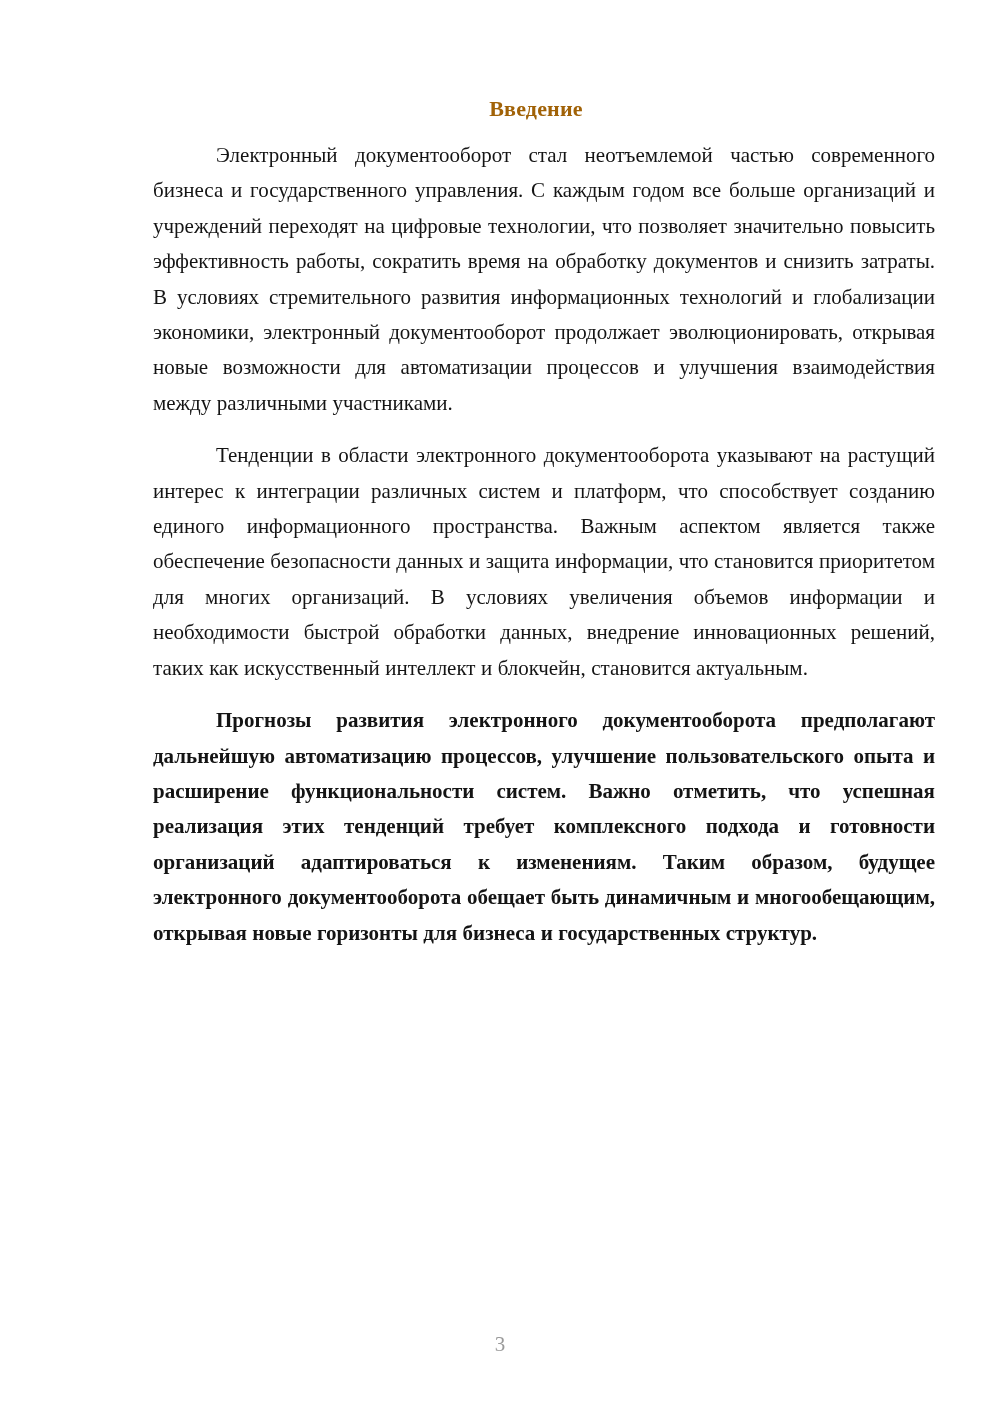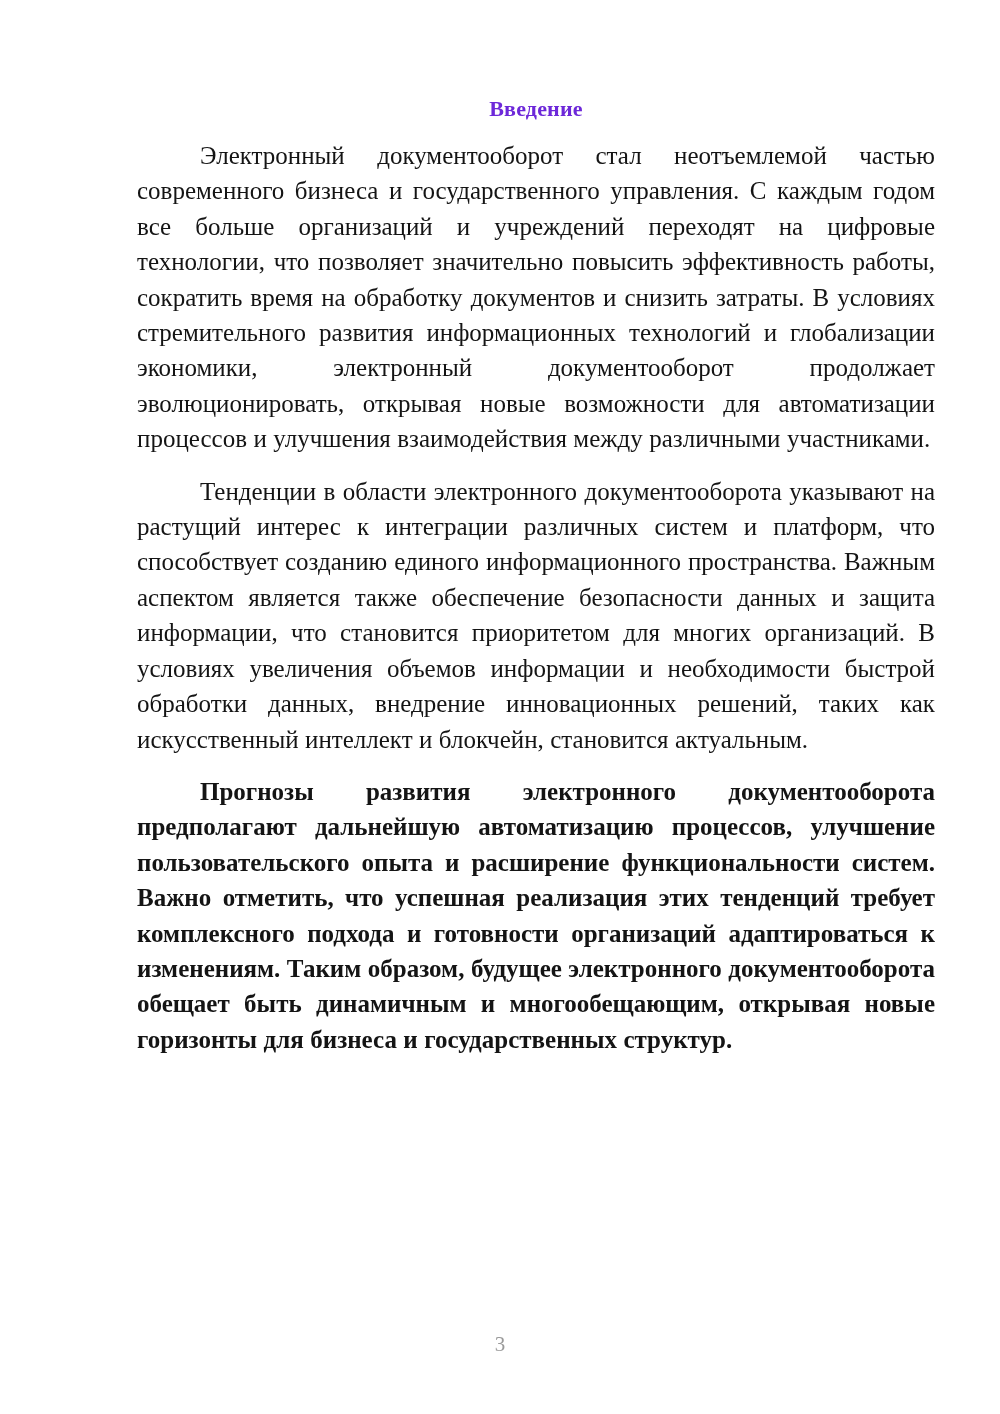--- a/index.html
+++ b/index.html
@@ -32,30 +32,30 @@
     width: 798px;
   }
 
   .doc-title {
     font-size: 22px;
     font-weight: bold;
     text-align: center;
     line-height: 34px;
     margin: 0 0 12px 0;
     letter-spacing: 0.2px;
-    color: #6d28d9;
+    color: #a16207;
   }
 
   .body-text {
-    font-size: 25px;
+    font-size: 21px;
     line-height: 35.4px;
     text-align: justify;
     text-align-last: left;
     text-justify: inter-word;
-    margin: 0 0 17px 0;
+    margin: 0 0 17px 16px;
     text-indent: 63px;
     color: #141414;
     word-spacing: 0.2px;
     hyphens: none;
   }
   .body-text:last-of-type {
     margin-bottom: 0;
     font-weight: bold;
   }
 

